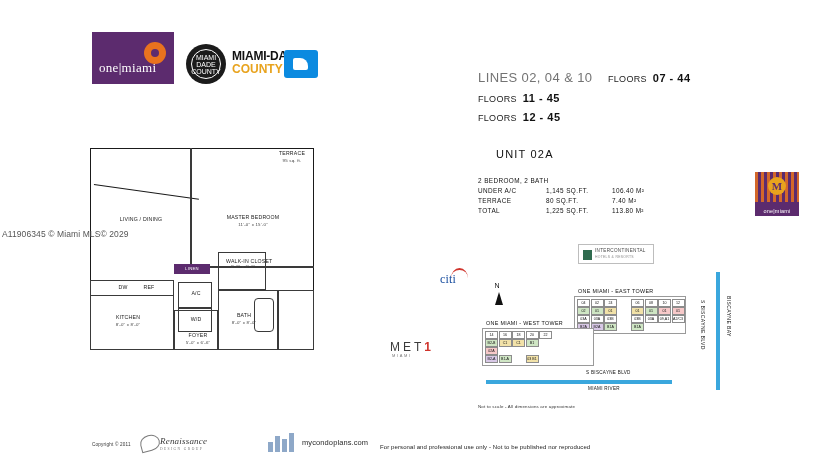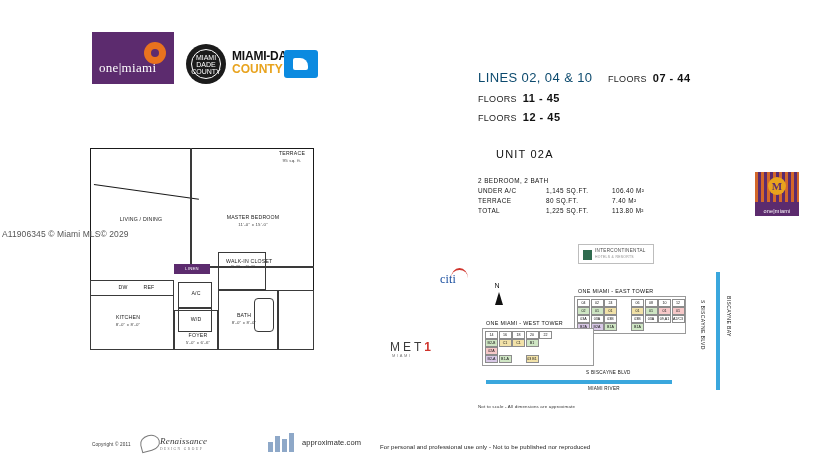--- a/index.html
+++ b/index.html
@@ -163,21 +163,21 @@
     width: 230px;
     font-family: "Liberation Sans", sans-serif;
   }
   .lines-row {
     display: flex;
     align-items: baseline;
     margin-bottom: 7px;
   }
   .lines-row .lk {
     font-size: 13px;
-    color: #0c4a6e;
+    color: #737373;
     letter-spacing: 0.4px;
     width: 130px;
   }
   .lines-row .fk {
     font-size: 9px;
     color: #222222;
     letter-spacing: 0.3px;
     margin-right: 6px;
   }
   .lines-row .fv {
@@ -703,18 +703,18 @@
     <div class="rsub">DESIGN GROUP</div>
   </div>
 
   <div class="mcp">
     <div class="bars">
       <span style="left:0; height:10px;"></span>
       <span style="left:7px; height:16px;"></span>
       <span style="left:14px; height:13px;"></span>
       <span style="left:21px; height:19px;"></span>
     </div>
-    <div class="txt">approximate.com</div>
+    <div class="txt">mycondoplans.com</div>
   </div>
 
   <div class="disclaimer">For personal and professional use only - Not to be published nor reproduced</div>
 
 </div>
 
 </body></html>

